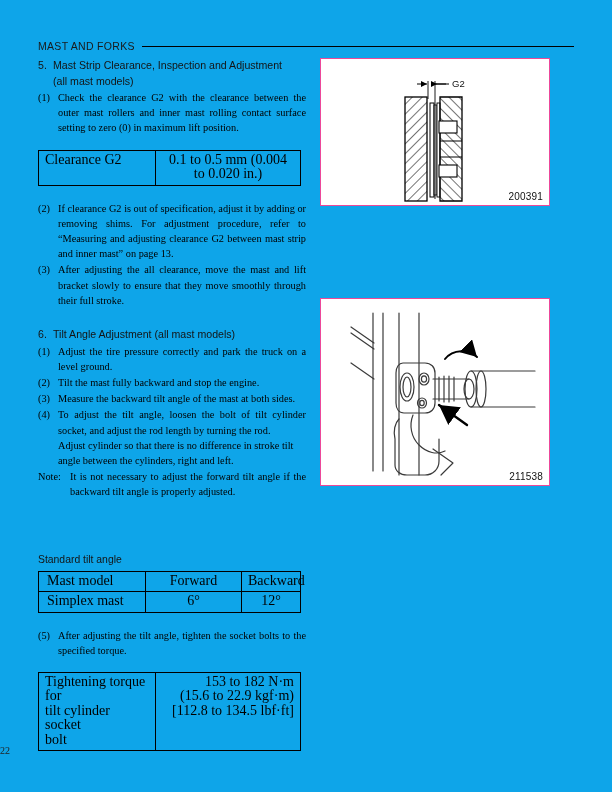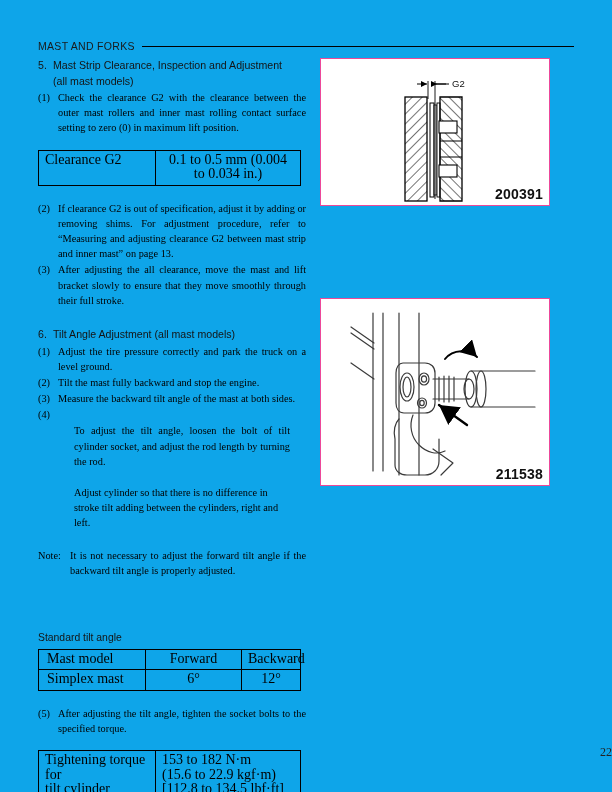--- a/index.html
+++ b/index.html
@@ -79,21 +79,21 @@
   }
   .item-num.wide {
     flex: 0 0 32px;
     width: 32px;
   }
   .item-body {
     flex: 1;
     text-align: justify;
   }
   .item-body.j p {
-    margin: 16px;
+    margin: 0;
     text-align: justify;
   }
   .item-body.j p.last {
     text-align: left;
   }
   .gap-md { height: 14px; }
   .gap-lg { height: 19px; }
 
   .subhead {
     font-family: "Liberation Sans", sans-serif;
@@ -120,21 +120,21 @@
   td.lft { text-align: left; }
 
   .tbl-clearance { margin: 0; }
   .tbl-clearance td.k { width: 104px; }
 
   .tbl-tilt td { padding: 1px 6px 2px 6px; }
   .tbl-tilt td.c1 { width: 92px; padding-left: 8px; }
   .tbl-tilt td.c2 { width: 83px; }
 
   .tbl-torque td.k { width: 104px; }
-  .tbl-torque td.v { text-align: left; }
+  .tbl-torque td.v { text-align: right; }
 
   
   .figbox {
     position: absolute;
     border: 1px solid #ec4899;
     background: #fff;
     overflow: hidden;
   }
   #fig-g2 {
     left: 320px;
@@ -146,39 +146,38 @@
     left: 320px;
     top: 298px;
     width: 228px;
     height: 186px;
   }
   .fig-id {
     position: absolute;
     right: 6px;
     bottom: 3px;
     font-family: "Liberation Sans", sans-serif;
-    font-size: 14px;
+    font-size: 10px;
     letter-spacing: 0.2px;
     color: #111;
-    font-weight: bold;
   }
   .fig-svg {
     position: absolute;
     left: 0;
     top: 0;
   }
 
   
   .page-num {
     position: absolute;
     left: 0;
     top: 745px;
     width: 612px;
-    text-align: right;
-    font-size: 12px;
+    text-align: left;
+    font-size: 10px;
     font-family: "Liberation Serif", serif;
     color: #222;
   }
 </style>
 </head>
 <body>
 
 <div class="page">
 
   <div class="header">
@@ -200,21 +199,21 @@
       <span class="item-num">(1)</span>
       <span class="item-body">Check the clearance G2 with the clearance between the outer mast rollers and inner mast rolling contact surface setting to zero (0) in maximum lift position.</span>
     </div>
 
     <div class="gap-md"></div>
 
     <table class="spec tbl-clearance">
       <tbody>
           <tr>
         <td class="k lft">Clearance G2</td>
-        <td class="ctr">0.1 to 0.5 mm (0.004 to 0.034 in.)</td>
+        <td class="ctr">0.1 to 0.5 mm (0.004 to 0.020 in.)</td>
       </tr>
     </tbody>
       </table>
 
     <div class="gap-md"></div>
 
     <div class="item">
       <span class="item-num">(2)</span>
       <span class="item-body">If clearance G2 is out of specification, adjust it by adding or removing shims.  For adjustment procedure, refer to “Measuring and adjusting clearance G2 between mast strip and inner mast” on page 13.</span>
     </div>
@@ -240,21 +239,21 @@
       <span class="item-body">Tilt the mast fully backward and stop the engine.</span>
     </div>
     <div class="item">
       <span class="item-num">(3)</span>
       <span class="item-body">Measure the backward tilt angle of the mast at both sides.</span>
     </div>
     <div class="item">
       <span class="item-num">(4)</span>
       <span class="item-body j">
         <p>To adjust the tilt angle, loosen the bolt of tilt cylinder socket, and adjust the rod length by turning the rod.</p>
-        <p class="last">Adjust cylinder so that there is no difference in stroke tilt adding between the cylinders, right and left.</p>
+        <p class="last">Adjust cylinder so that there is no difference in stroke tilt angle between the cylinders, right and left.</p>
       </span>
     </div>
     <div class="item">
       <span class="item-num wide">Note:</span>
       <span class="item-body">It is not necessary to adjust the forward tilt angle if the backward tilt angle is properly adjusted.</span>
     </div>
 
     <div class="gap-md"></div>
 
     <div class="subhead">Standard tilt angle</div>

